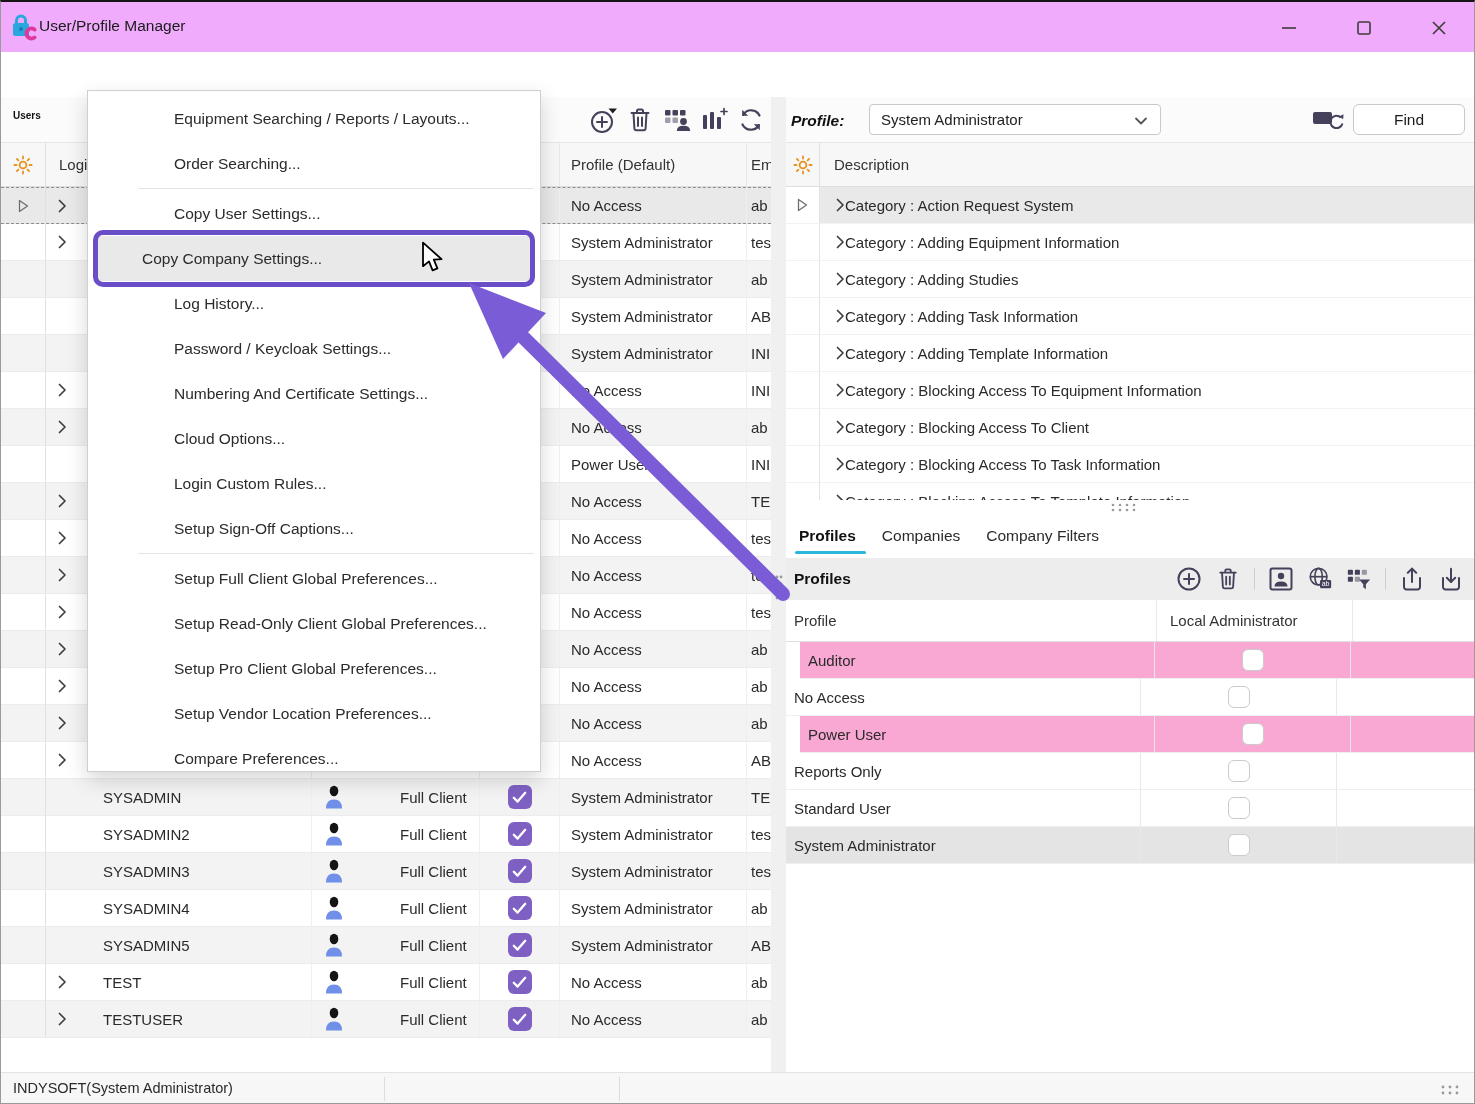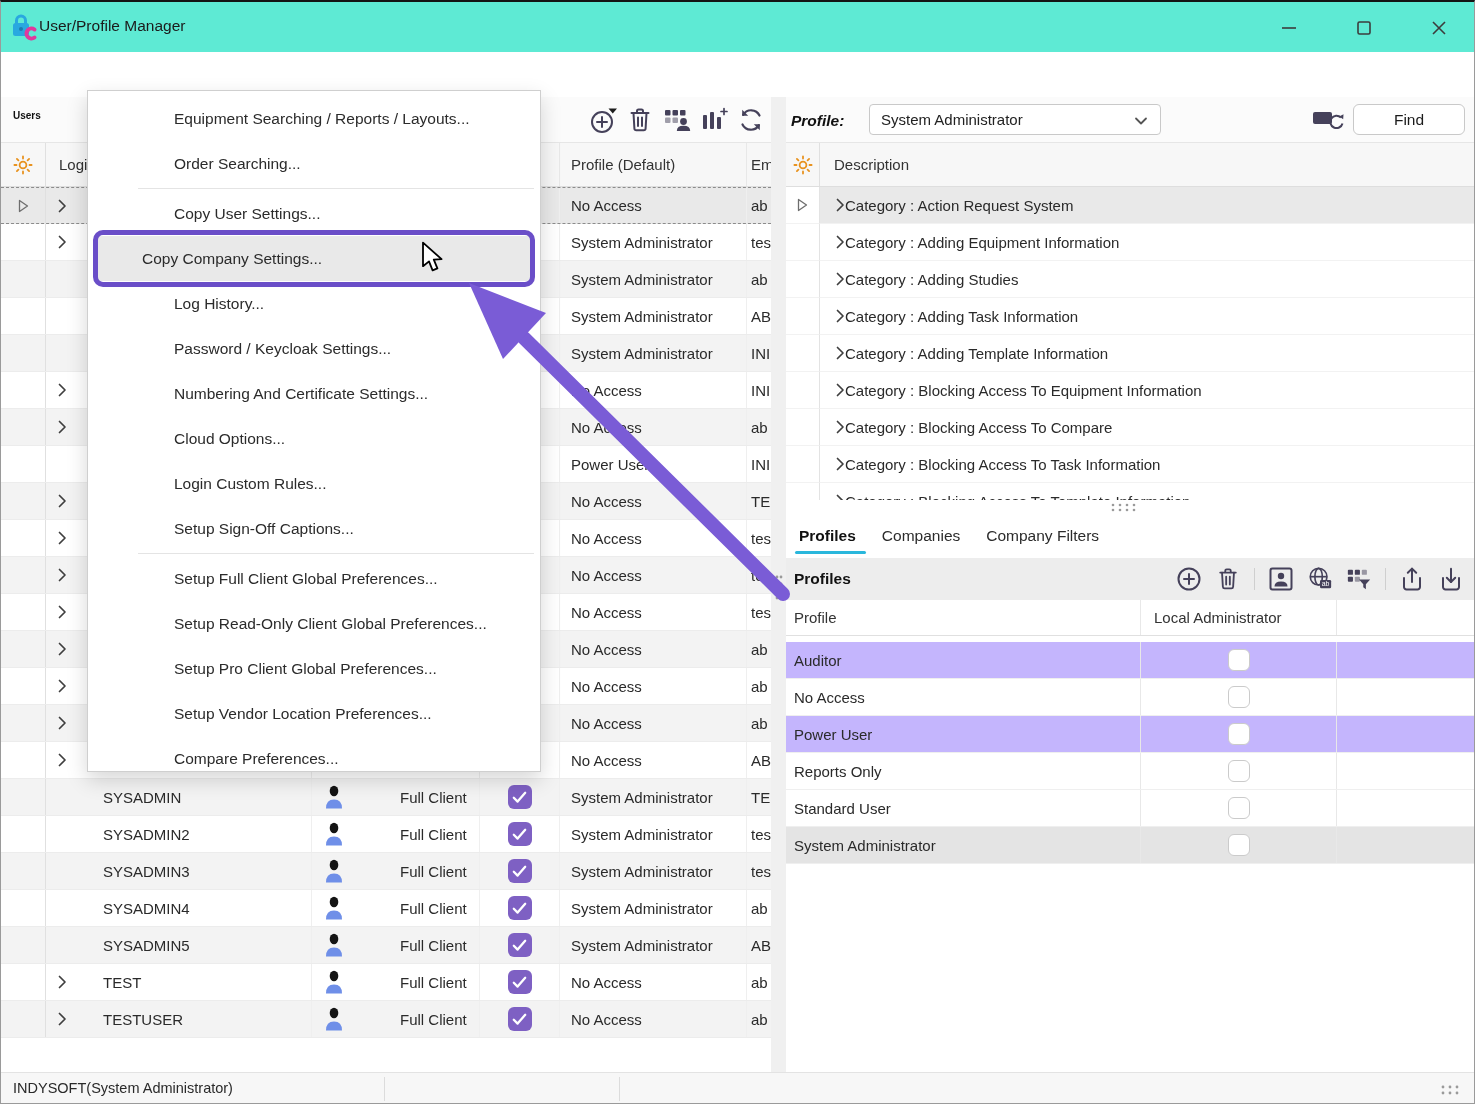--- a/index.html
+++ b/index.html
@@ -1,20 +1,20 @@
 <!DOCTYPE html>
 <html><head>
 <meta charset="utf-8">
 <style>
   * { box-sizing: border-box; margin: 0; padding: 0; }
   body { background:#444; font-family:"Liberation Sans", sans-serif; }
   .window{position:relative;width:1475px;height:1104px;background:#fff;border:1px solid #9a9a9a;border-top:2px solid #141414;overflow:hidden;color:#222;}
 
   
-  .titlebar{position:absolute;left:0;top:0;width:100%;height:50px;background:#5eead4;}
+  .titlebar{position:absolute;left:0;top:0;width:100%;height:50px;background:#f0abfc;}
   .app-icon{position:absolute;left:9px;top:10px;width:30px;height:30px;}
   .title-text{position:absolute;left:38px;top:15px;font-size:15.5px;color:#1b1b1b;}
   .win-btn{position:absolute;top:8px;width:46px;height:36px;display:flex;align-items:center;justify-content:center;background:transparent;border:none;cursor:default;}
   .win-min{left:1265px;} .win-max{left:1340px;} .win-close{left:1415px;}
 
   
   .menubar{position:absolute;left:0;top:50px;width:100%;height:45px;background:#fff;}
   .mb-options{position:absolute;left:12px;top:61px;font-size:15.5px;color:#111;}
   .mb-options::first-letter{text-decoration:underline;}
   .mb-management{position:absolute;left:86px;top:56px;width:114px;height:33px;background:#f0f0f0;color:#9b9b9b;font-size:15.5px;display:flex;align-items:center;justify-content:center;}
@@ -82,27 +82,27 @@
   .tab{position:relative;height:44px;display:flex;align-items:center;color:#2b2b2b;cursor:default;}
   .tab.active{font-weight:bold;color:#111;}
   .tab.active::after{content:"";position:absolute;left:-4px;right:-10px;bottom:4px;height:3px;background:#2ab7dc;border-radius:2px;}
 
   
   .profiles-bar{position:absolute;left:785px;top:556px;width:690px;height:42px;background:#ededed;display:flex;align-items:center;}
   .profiles-title{margin-left:8px;font-weight:bold;font-size:15.5px;color:#111;}
   .pb-icons{margin-left:auto;display:flex;align-items:center;gap:13px;padding-right:12px;}
   .pb-icons .tool-btn{width:26px;height:30px;}
   .pb-sep{width:1px;height:22px;background:#cfcfcf;}
-  .pheader{position:absolute;left:785px;top:598px;width:690px;height:36px;background:#fff;border-bottom:1px solid #e0e0e0;display:grid;grid-template-columns:354px 197px 1fr;font-size:15px;color:#333;}
+  .pheader{position:absolute;left:785px;top:598px;width:690px;height:42px;background:#fff;border-bottom:1px solid #e0e0e0;display:grid;grid-template-columns:354px 197px 1fr;font-size:15px;color:#333;gap:16px;}
   .pheader>div{display:flex;align-items:center;}
   .ph-name{padding-left:8px;}
   .ph-admin{padding-left:13px;border-left:1px solid #e8e8e8;border-right:1px solid #e8e8e8;}
   .prows{position:absolute;left:785px;top:640px;width:690px;}
   .prow{display:grid;grid-template-columns:354px 197px 1fr;height:37px;border-bottom:1px solid #efefef;font-size:15px;color:#2a2a2a;background:#fff;}
-  .prow.shade{background:#c4b5fd;}
+  .prow.shade{background:#f9a8d4;margin-left:14px;}
   .prow.sel{background:#e4e4e4;}
   .p-name{display:flex;align-items:center;padding-left:8px;}
   .p-check{display:flex;align-items:center;justify-content:center;border-left:1px solid #e8e8e8;border-right:1px solid #e8e8e8;}
 
   .cb-off{width:22px;height:22px;border:1.5px solid #cbcbcb;border-radius:6px;background:#fff;}
   .cb-on{width:24px;height:24px;border-radius:6px;background:#7e60c3;display:flex;align-items:center;justify-content:center;}
 
   
   .statusbar{position:absolute;left:0;top:1070px;width:100%;height:33px;background:#f7f7f7;border-top:1px solid #e3e3e3;}
   .status-text{position:absolute;left:12px;top:1078px;font-size:14.5px;color:#2a2a2a;}
@@ -1069,21 +1069,21 @@
       <div class="trow">
       <div class="t-gutter">
         <svg class="sel-arrow" width="11" height="14" viewBox="0 0 11 14" style="visibility: hidden;">
             <path d="M1.5 1.5 L9.5 7 L1.5 12.5 Z" fill="none" stroke="#6e6e6e" stroke-width="1.3" stroke-linejoin="round"></path>
           </svg>
       </div>
       <div class="t-content">
         <svg class="chev" width="9" height="14" viewBox="0 0 9 14">
             <path d="M1.5 1.5 L7 7 L1.5 12.5" fill="none" stroke="#3f3f3f" stroke-width="1.7" stroke-linecap="round" stroke-linejoin="round"></path>
           </svg>
-        <span class="t-label">Category : Blocking Access To Compare</span>
+        <span class="t-label">Category : Blocking Access To Client</span>
       </div>
     </div>
       <div class="trow">
       <div class="t-gutter">
         <svg class="sel-arrow" width="11" height="14" viewBox="0 0 11 14" style="visibility: hidden;">
             <path d="M1.5 1.5 L9.5 7 L1.5 12.5 Z" fill="none" stroke="#6e6e6e" stroke-width="1.3" stroke-linejoin="round"></path>
           </svg>
       </div>
       <div class="t-content">
         <svg class="chev" width="9" height="14" viewBox="0 0 9 14">

